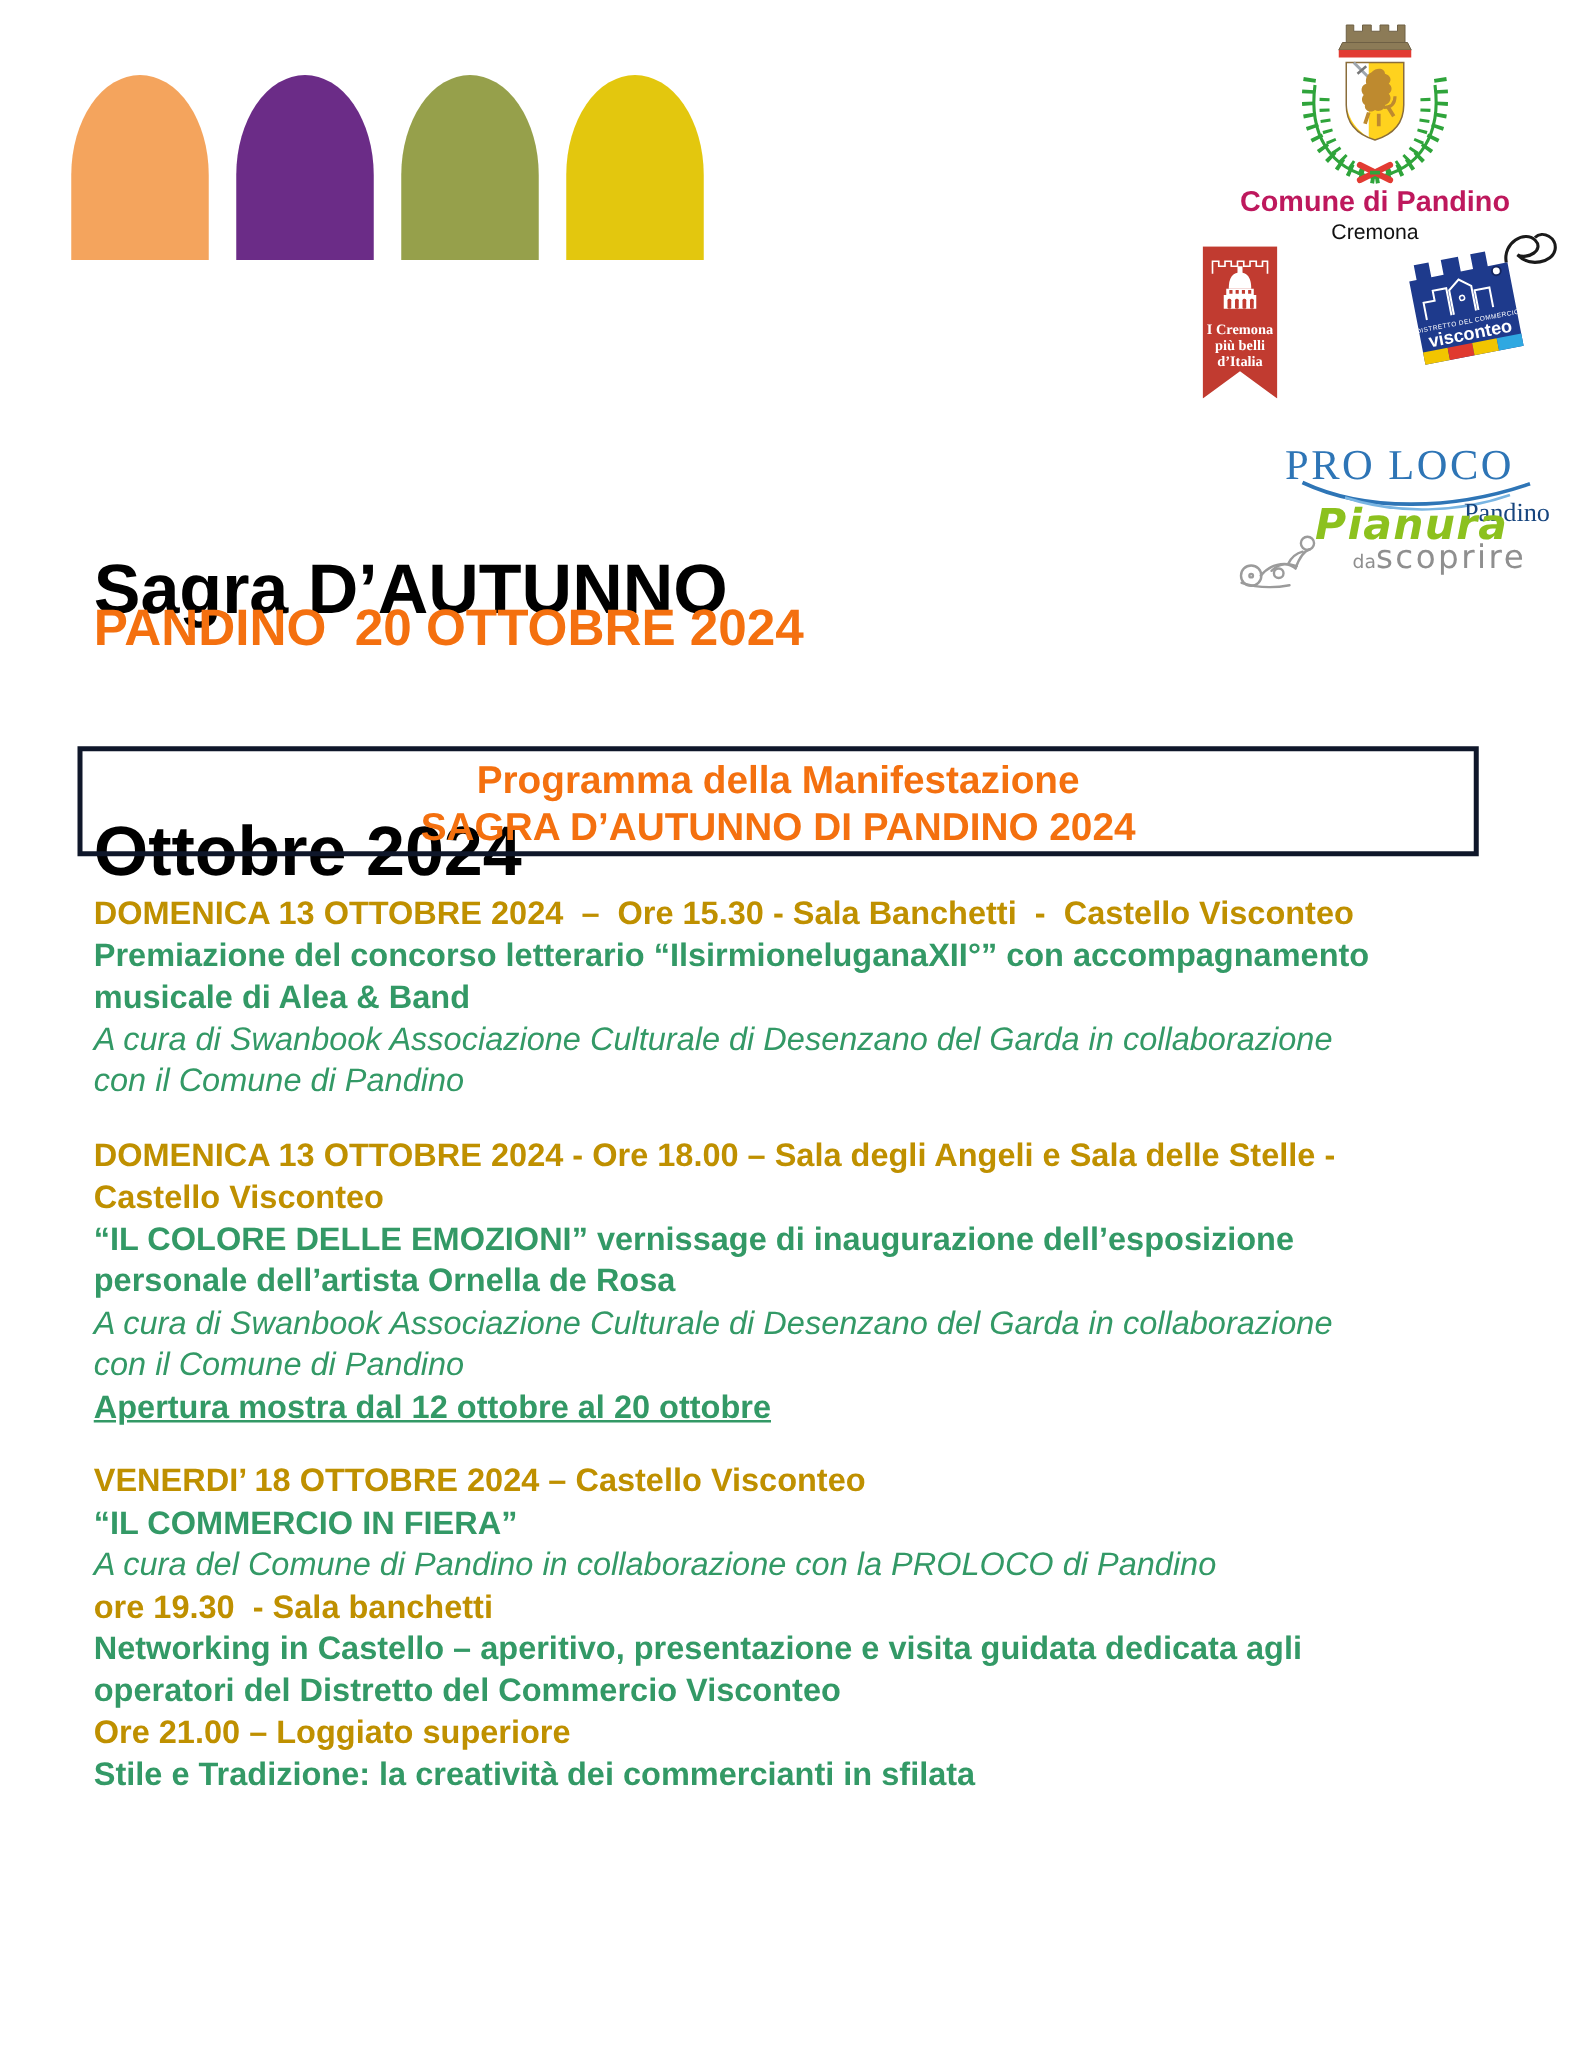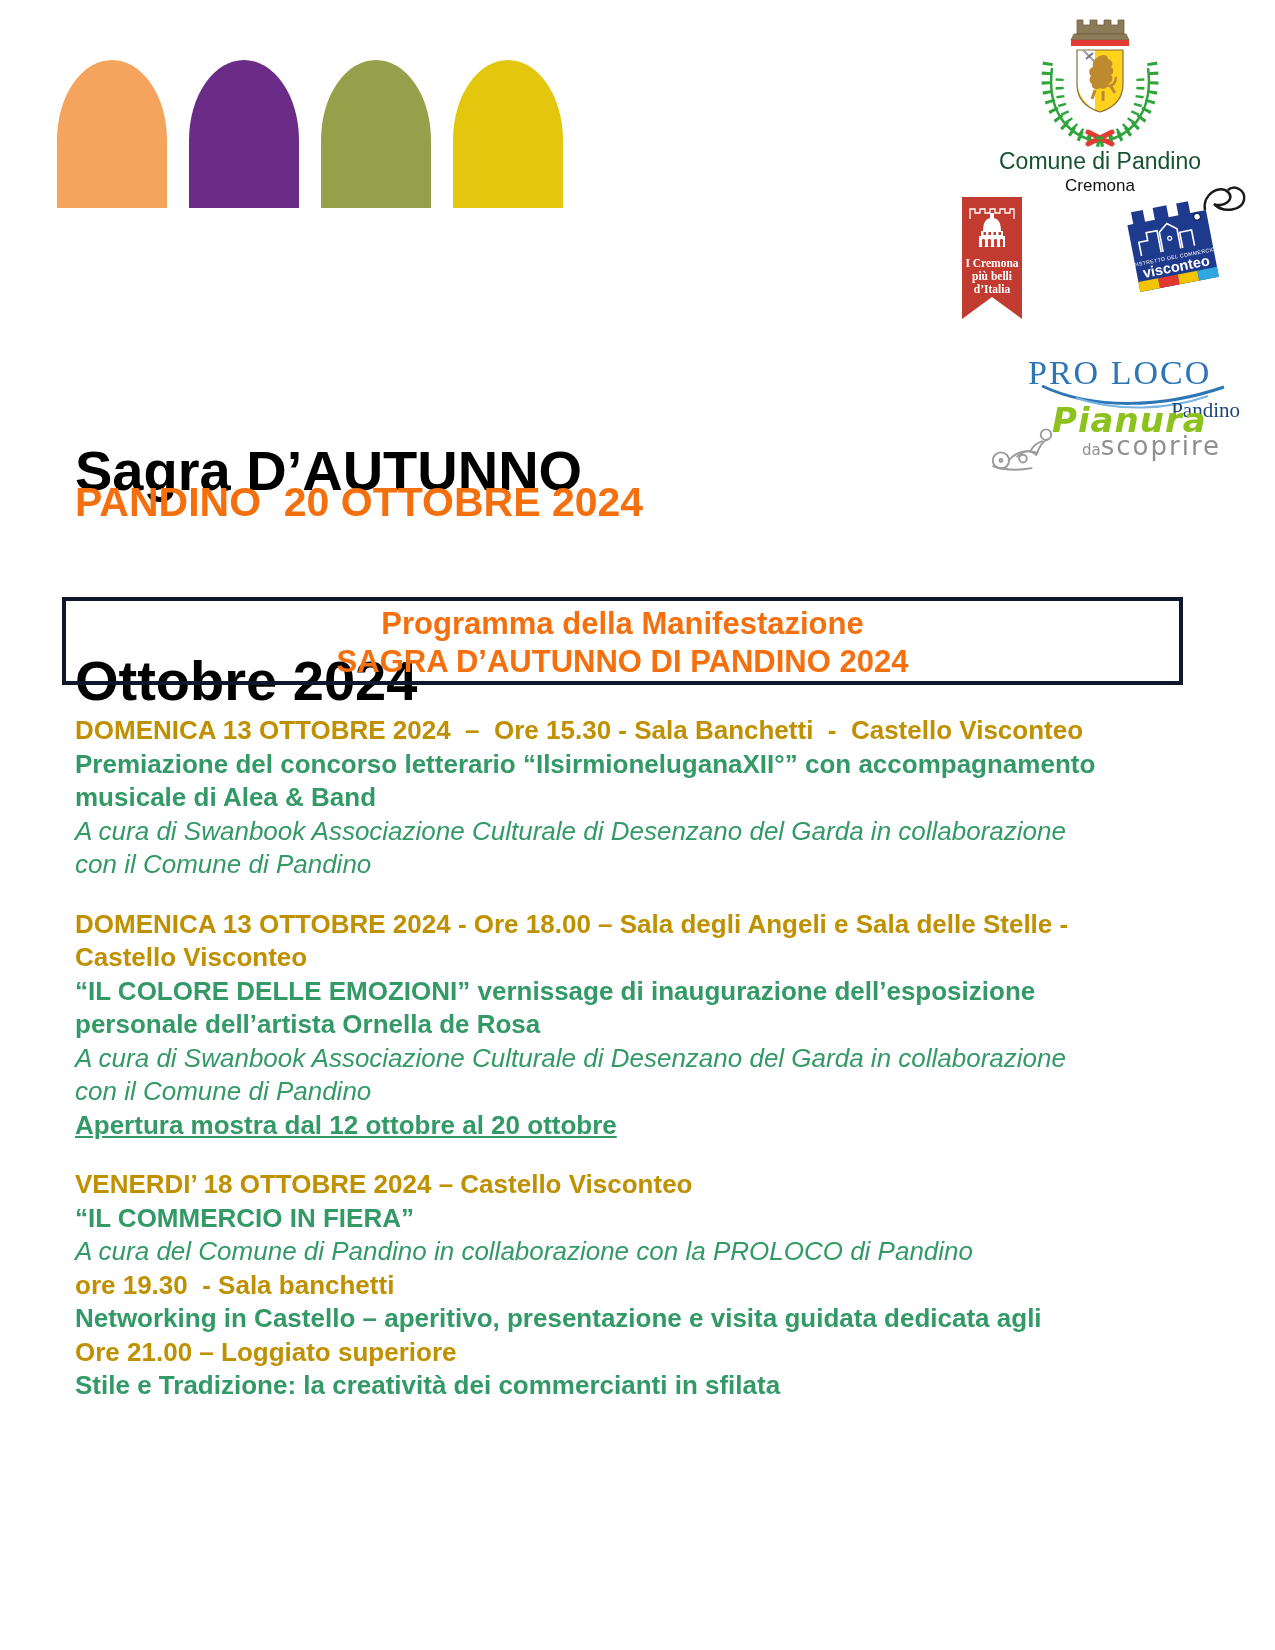--- a/index.html
+++ b/index.html
@@ -6,21 +6,21 @@
   .page{position:relative;width:1275px;height:1650px;background:#ffffff;overflow:hidden;
         font-family:"Liberation Sans", sans-serif;}
 
   
   .arches{position:absolute;left:57px;top:60px;display:flex;gap:22px;}
   .arch{width:110px;height:148px;border-radius:55px 55px 0 0 / 80px 80px 0 0;}
 
   
   .comune{position:absolute;left:985px;top:8px;width:230px;text-align:center;}
   .comune-crest{display:block;margin:0 auto;}
-  .comune-title{font-size:23px;font-weight:normal;color:#14532d;margin-top:0px;}
+  .comune-title{font-size:23px;font-weight:bold;color:#be185d;margin-top:0px;}
   .comune-sub{font-size:17px;color:#111;margin-top:1px;}
 
   
   .borghi{position:absolute;left:962px;top:197px;width:60px;height:122px;background:#C13B30;
           clip-path:polygon(0 0,100% 0,100% 100%,50% 82%,0 100%);text-align:center;}
   .borghi-text{font-family:"Liberation Serif", serif;font-weight:bold;font-size:11.5px;
                line-height:13px;color:#fff;margin-top:2px;}
 
   
   .visconteo{position:absolute;left:1112px;top:180px;}
@@ -202,18 +202,19 @@
         <div class="line green-italic">A cura di Swanbook Associazione Culturale di Desenzano del Garda in collaborazione</div>
         <div class="line green-italic">con il Comune di Pandino</div>
         <div class="line green-bold-underline">Apertura mostra dal 12 ottobre al 20 ottobre</div>
       </div>
       <div class="event-block">
         <div class="line gold">VENERDI’ 18 OTTOBRE 2024 – Castello Visconteo</div>
         <div class="line green-bold">“IL COMMERCIO IN FIERA”</div>
         <div class="line green-italic">A cura del Comune di Pandino in collaborazione con la PROLOCO di Pandino</div>
         <div class="line gold">ore 19.30  - Sala banchetti</div>
         <div class="line green-bold">Networking in Castello – aperitivo, presentazione e visita guidata dedicata agli</div>
+        <div class="line green-bold">operatori del Distretto del Commercio Visconteo</div>
         <div class="line gold">Ore 21.00 – Loggiato superiore</div>
         <div class="line green-bold">Stile e Tradizione: la creatività dei commercianti in sfilata</div>
       </div>
     </div>
 
 </div>
 
 </body></html>

